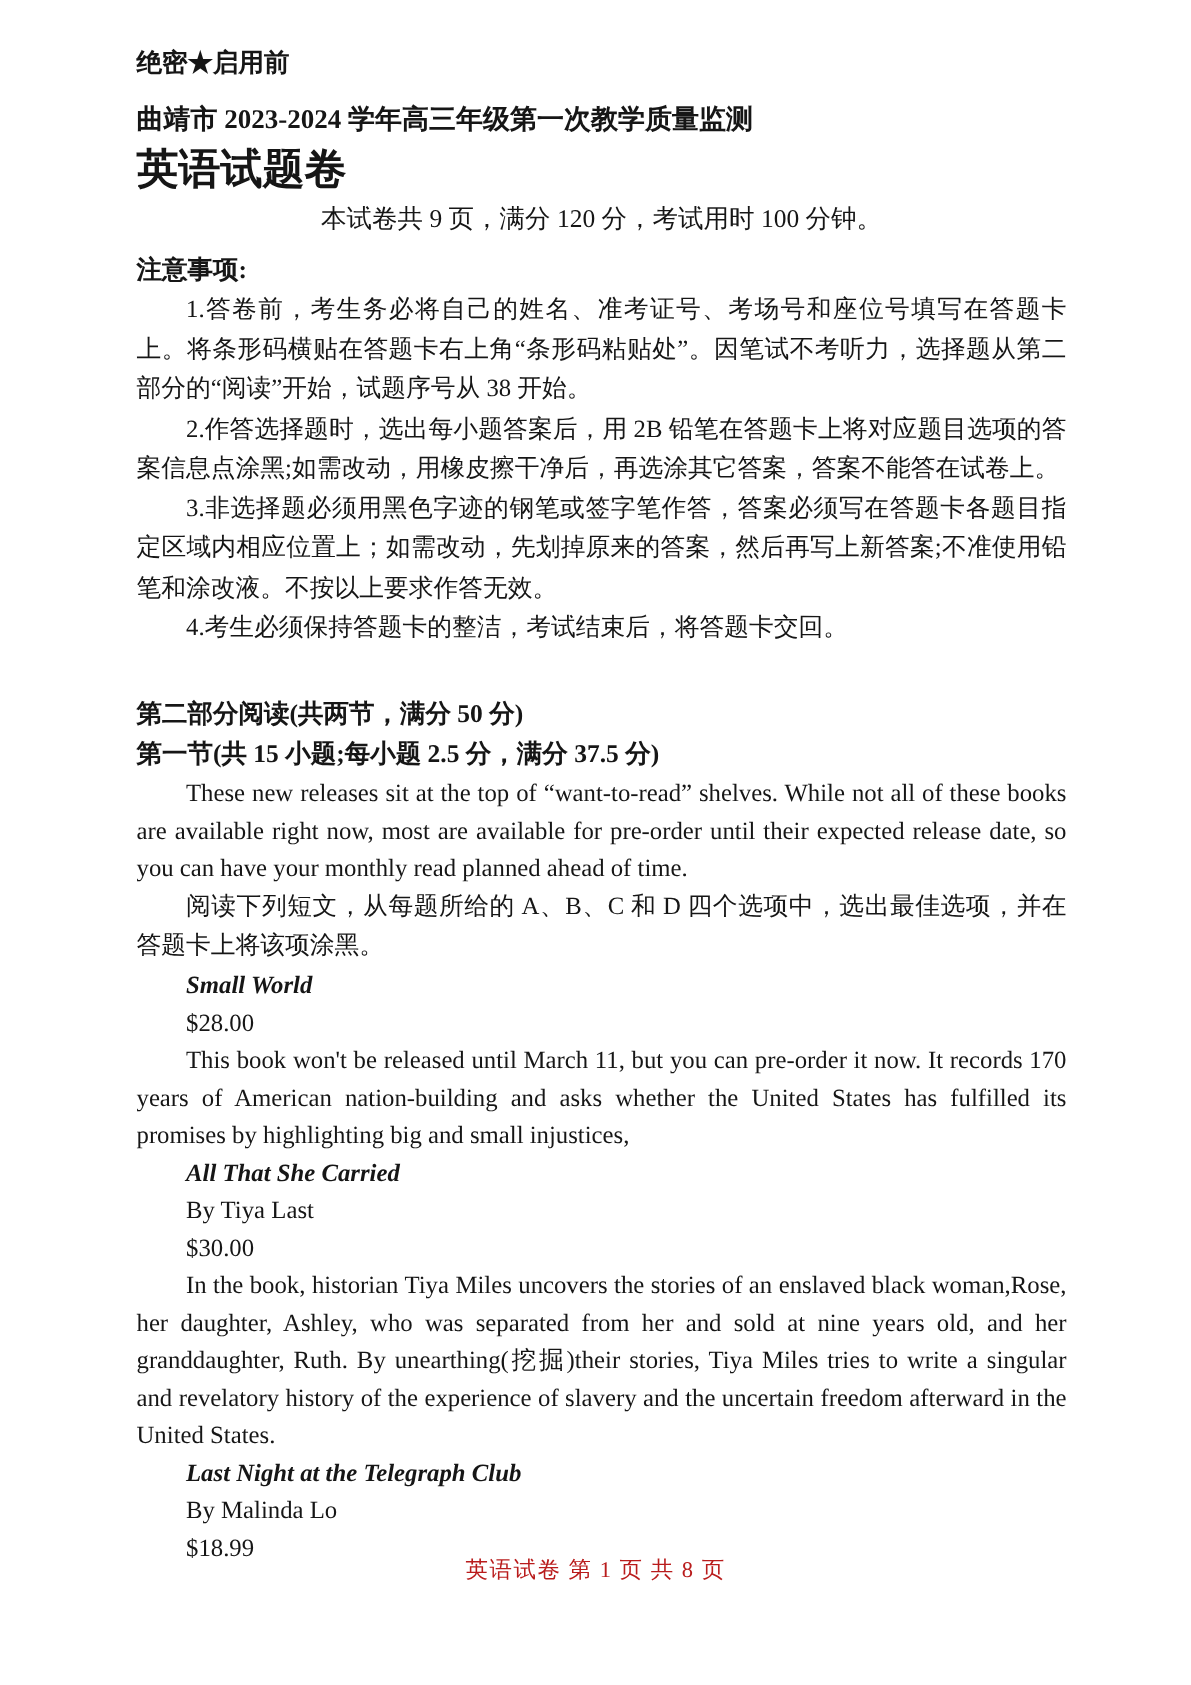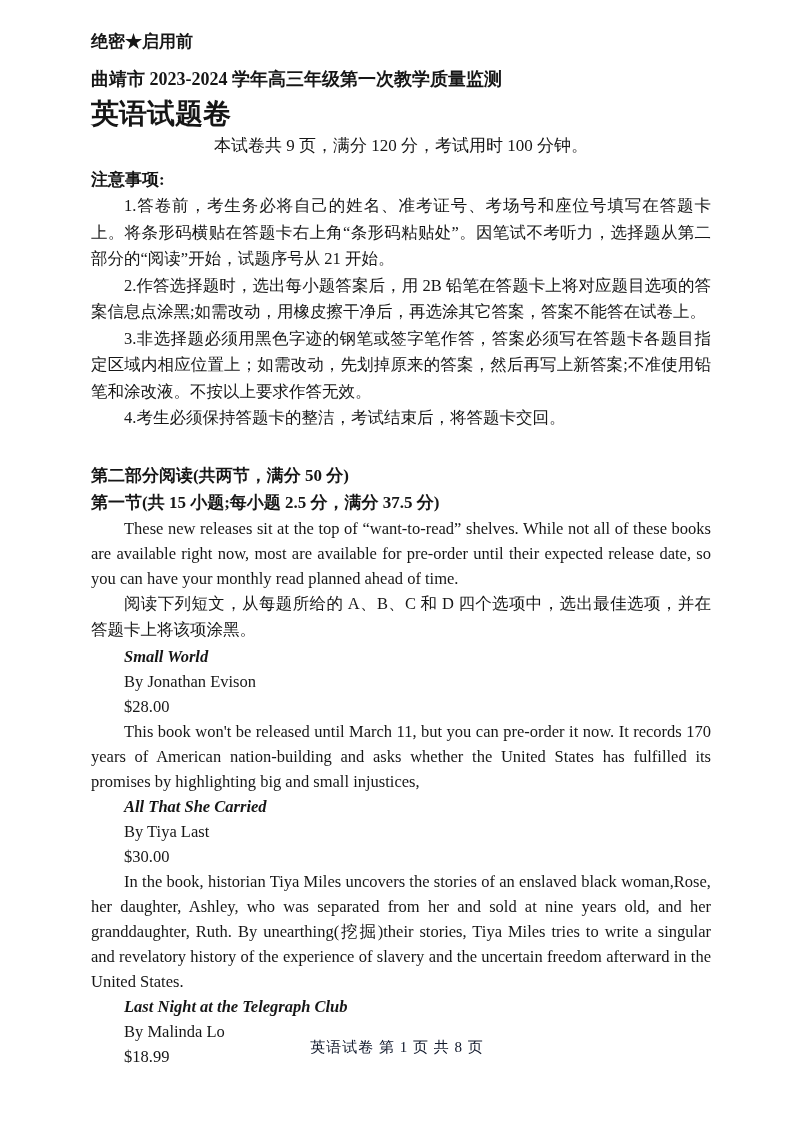--- a/index.html
+++ b/index.html
@@ -89,50 +89,49 @@
   }
   .page-footer {
     position: absolute;
     left: 0;
     right: 0;
     top: 1036px;
     text-align: center;
     font-size: 15px;
     line-height: 22px;
     letter-spacing: 1px;
-    color: #0f172a;
+    color: #b91c1c;
   }
 </style>
 </head>
 <body>
 
 <div class="page">
   <div class="content">
 
     <div class="secrecy">绝密★启用前</div>
 
     <h1 class="title">曲靖市 2023-2024 学年高三年级第一次教学质量监测</h1>
     <h2 class="subtitle">英语试题卷</h2>
     <div class="exam-info">本试卷共 9 页，满分 120 分，考试用时 100 分钟。</div>
 
     <div class="notice-heading">注意事项:</div>
-    <p class="para indent">1.答卷前，考生务必将自己的姓名、准考证号、考场号和座位号填写在答题卡上。将条形码横贴在答题卡右上角“条形码粘贴处”。因笔试不考听力，选择题从第二部分的“阅读”开始，试题序号从 21 开始。</p>
+    <p class="para indent">1.答卷前，考生务必将自己的姓名、准考证号、考场号和座位号填写在答题卡上。将条形码横贴在答题卡右上角“条形码粘贴处”。因笔试不考听力，选择题从第二部分的“阅读”开始，试题序号从 38 开始。</p>
     <p class="para indent">2.作答选择题时，选出每小题答案后，用 2B 铅笔在答题卡上将对应题目选项的答案信息点涂黑;如需改动，用橡皮擦干净后，再选涂其它答案，答案不能答在试卷上。</p>
     <p class="para indent">3.非选择题必须用黑色字迹的钢笔或签字笔作答，答案必须写在答题卡各题目指定区域内相应位置上；如需改动，先划掉原来的答案，然后再写上新答案;不准使用铅笔和涂改液。不按以上要求作答无效。</p>
     <p class="para indent">4.考生必须保持答题卡的整洁，考试结束后，将答题卡交回。</p>
 
     <div class="part-heading first">第二部分阅读(共两节，满分 50 分)</div>
     <div class="part-heading">第一节(共 15 小题;每小题 2.5 分，满分 37.5 分)</div>
 
     <p class="para indent en">These new releases sit at the top of “want-to-read” shelves. While not all of these books are available right now, most are available for pre-order until their expected release date, so you can have your monthly read planned ahead of time.</p>
     <p class="para indent">阅读下列短文，从每题所给的 A、B、C 和 D 四个选项中，选出最佳选项，并在答题卡上将该项涂黑。</p>
 
     <div class="book">
       <p class="book-title">Small World</p>
-      <p class="book-line">By Jonathan Evison</p>
       <p class="book-line">$28.00</p>
       <p class="para indent en">This book won't be released until March 11, but you can pre-order it now. It records 170 years of American nation-building and asks whether the United States has fulfilled its promises by highlighting big and small injustices,</p>
     </div>
 
     <div class="book">
       <p class="book-title">All That She Carried</p>
       <p class="book-line">By Tiya Last</p>
       <p class="book-line">$30.00</p>
       <p class="para indent en">In the book, historian Tiya Miles uncovers the stories of an enslaved black woman,Rose, her daughter, Ashley, who was separated from her and sold at nine years old, and her granddaughter, Ruth. By unearthing(挖掘)their stories, Tiya Miles tries to write a singular and revelatory history of the experience of slavery and the uncertain freedom afterward in the United States.</p>
     </div>

